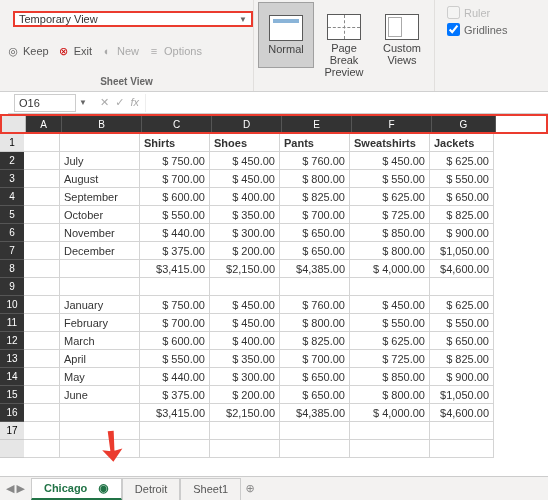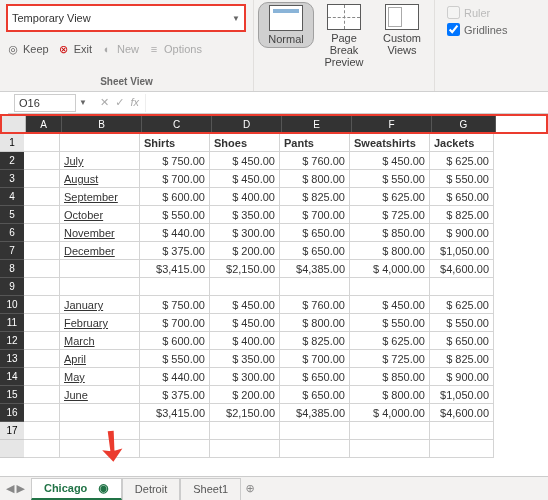--- a/index.html
+++ b/index.html
@@ -1,27 +1,27 @@
 <!DOCTYPE html>
 <html><head>
 <meta charset="utf-8">
 <style>
 * { margin: 0; padding: 0; box-sizing: border-box; font-family: 'Segoe UI', Tahoma, sans-serif; font-size: 11px; }
 body { background: #fff; color: #333; width: 548px; height: 500px; overflow: hidden; position: relative; }
 .ribbon { background: #f3f2f1; height: 92px; display: flex; border-bottom: 1px solid #d0d0d0; }
 .ribbon-group { display: flex; flex-direction: column; border-right: 1px solid #e1dfdd; padding: 2px 4px; }
 .ribbon-group-content { flex: 1; display: flex; align-items: flex-start; gap: 2px; }
 .ribbon-group-label { text-align: center; color: #666; font-size: 10px; padding: 2px 0; font-weight: bold; }
-.view-dropdown { width: 240px; height: 28px; border: 2px solid #eb3b2e; background: #fff; display: flex; align-items: center; justify-content: space-between; padding: 0 4px; margin: 2px; font-size: 11px; }
+.view-dropdown { width: 240px; height: 16px; border: 2px solid #eb3b2e; background: #fff; display: flex; align-items: center; justify-content: space-between; padding: 0 4px; margin: 9px; font-size: 11px; }
 .chev-down { font-size: 8px; color: #666; }
 .sv-buttons { display: flex; gap: 8px; margin-top: 6px; margin-left: 2px; }
 .sv-btn { display: flex; align-items: center; gap: 3px; color: #555; }
 .sv-btn.disabled { color: #aaa; }
 .sv-icon { width: 14px; height: 14px; display: inline-flex; align-items: center; justify-content: center; font-size: 11px; }
-.big-btn { display: flex; flex-direction: column; align-items: center; width: 56px; padding: 2px; gap: 2px; text-align: center; line-height: 1.1; font-size: 10px; color: #444; border-radius: 10px; }
+.big-btn { display: flex; flex-direction: column; align-items: center; width: 56px; padding: 12px; gap: 2px; text-align: center; line-height: 1.1; font-size: 10px; color: #444; }
 .big-btn.active { background: #d0d0d0; border: 1px solid #a0a0a0; }
 .big-icon { width: 34px; height: 26px; border: 1.5px solid #5a5a5a; background: #fff; position: relative; }
 .big-icon.normal::before { content:""; position:absolute; inset:3px; border-top:4px solid #8ab4d8; }
 .big-icon.pagebreak::before { content:""; position:absolute; left:50%; top:0; bottom:0; border-left:1px dashed #888; }
 .big-icon.pagebreak::after { content:""; position:absolute; top:50%; left:0; right:0; border-top:1px dashed #888; }
 .big-icon.pagelayout { display:flex; gap:2px; padding:2px; }
 .big-icon.pagelayout span { flex:1; background:#eee; border:1px solid #aaa; }
 .big-icon.custom { display:flex; padding:2px; }
 .big-icon.custom span { width:50%; border:1px solid #aaa; }
 .show-group { display: flex; flex-direction: column; gap: 4px; padding: 4px 8px; font-size: 11px; color: #666; }
@@ -37,21 +37,21 @@
 .col-headers { display: flex; height: 20px; border: 2px solid #eb3b2e; border-bottom: 2px solid #eb3b2e; }
 .corner { width: 24px; background: #e6e6e6; border-right: 1px solid #bbb; }
 .col-h { background: #333; color: #fff; text-align: center; line-height: 18px; border-right: 1px solid #555; font-size: 10px; }
 .w-A { width: 36px; } .w-B { width: 80px; } .w-C { width: 70px; } .w-D { width: 70px; } .w-E { width: 70px; } .w-F { width: 80px; } .w-G { width: 64px; }
 .grid-body { }
 .row { display: flex; height: 18px; }
 .row-h { width: 24px; background: #333; color: #fff; text-align: center; line-height: 18px; border-bottom: 1px solid #555; font-size: 10px; }
 .row-h.light { background: #e6e6e6; color: #000; border-bottom: 1px solid #ccc; font-size: 10px; }
 .cell { border-right: 1px solid #d4d4d4; border-bottom: 1px solid #d4d4d4; line-height: 18px; padding: 0 4px; font-size: 11px; white-space: nowrap; overflow: hidden; }
 .cell.money { text-align: right; }
-.cell.label { text-align: left; text-decoration: underline; }
+.cell.label { text-align: left; }
 .cell.hdr { text-align: left; font-weight: bold; }
 .sheet-tabs { position: absolute; bottom: 0; left: 0; right: 0; height: 24px; background: #f3f2f1; display: flex; align-items: center; border-top: 1px solid #ccc; }
 .tab-nav { display: flex; gap: 2px; padding: 0 6px; color: #888; font-size: 10px; }
 .tab { height: 22px; padding: 0 12px; display: flex; align-items: center; gap: 11px; border: 1px solid #ccc; border-bottom: none; background: #f3f2f1; font-size: 11px; color: #555; }
 .tab.active { background: #fff; color: #217346; border-bottom: 2px solid #217346; font-weight: 600; }
 .eye { color: #217346; font-size: 12px; }
 .add-tab { width: 18px; text-align: center; color: #888; }
 .arrow { position: absolute; left: 96px; bottom: 32px; color: #eb3b2e; font-size: 40px; transform: rotate(40deg); pointer-events: none; font-weight: bold; }
 </style>
 </head>

